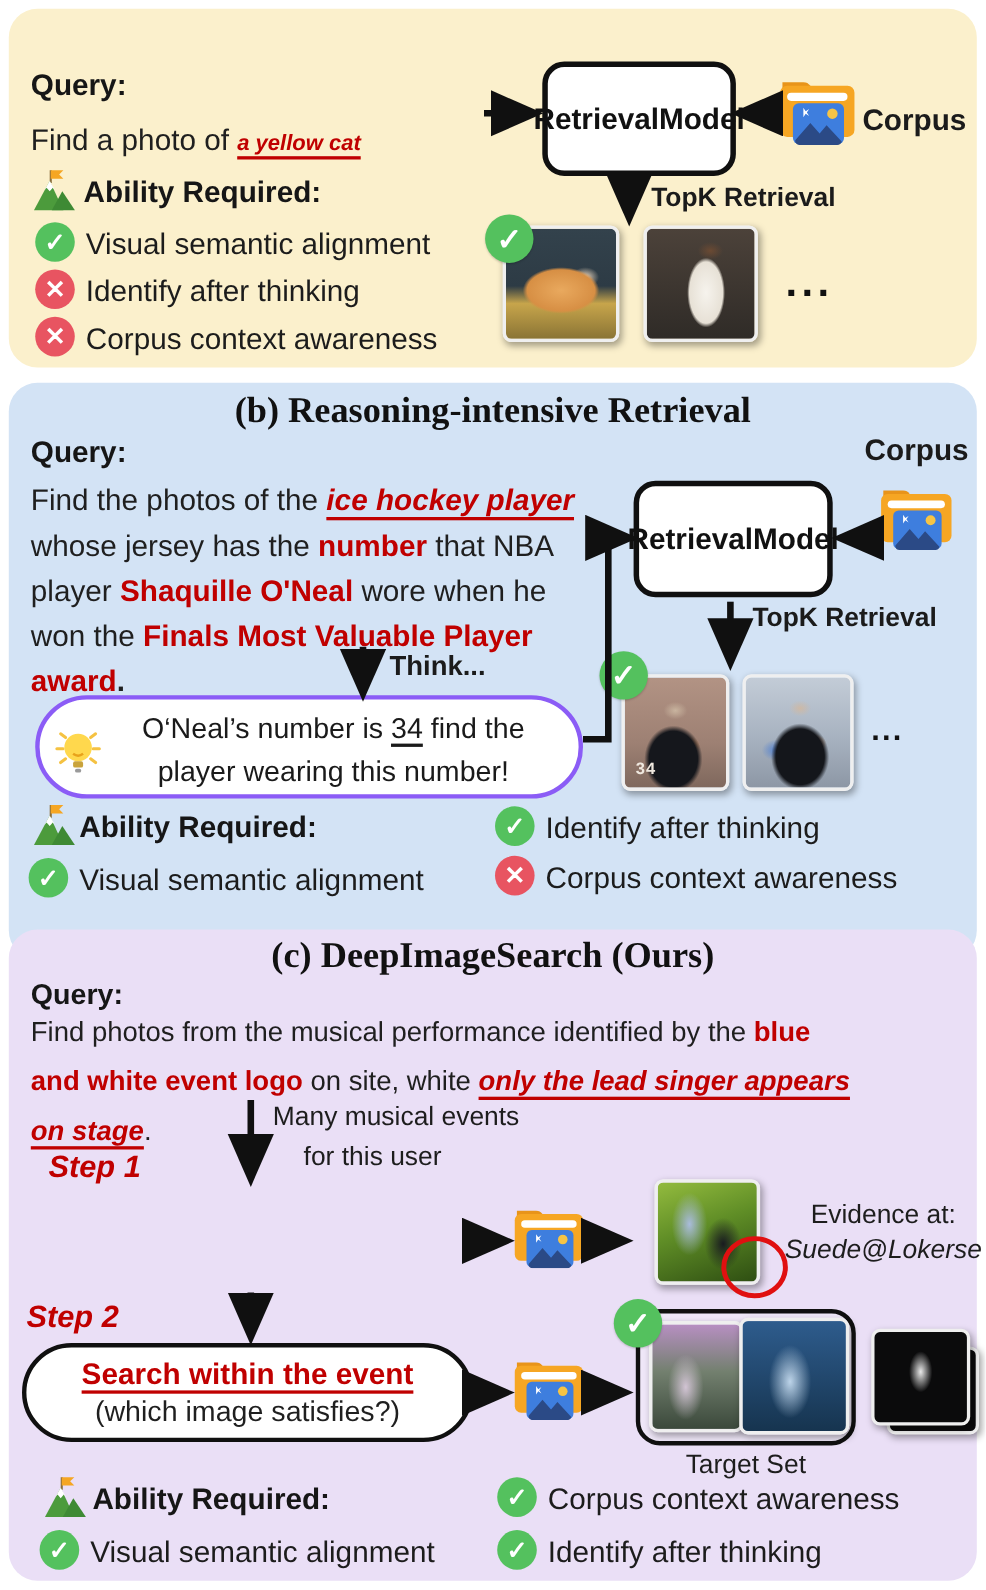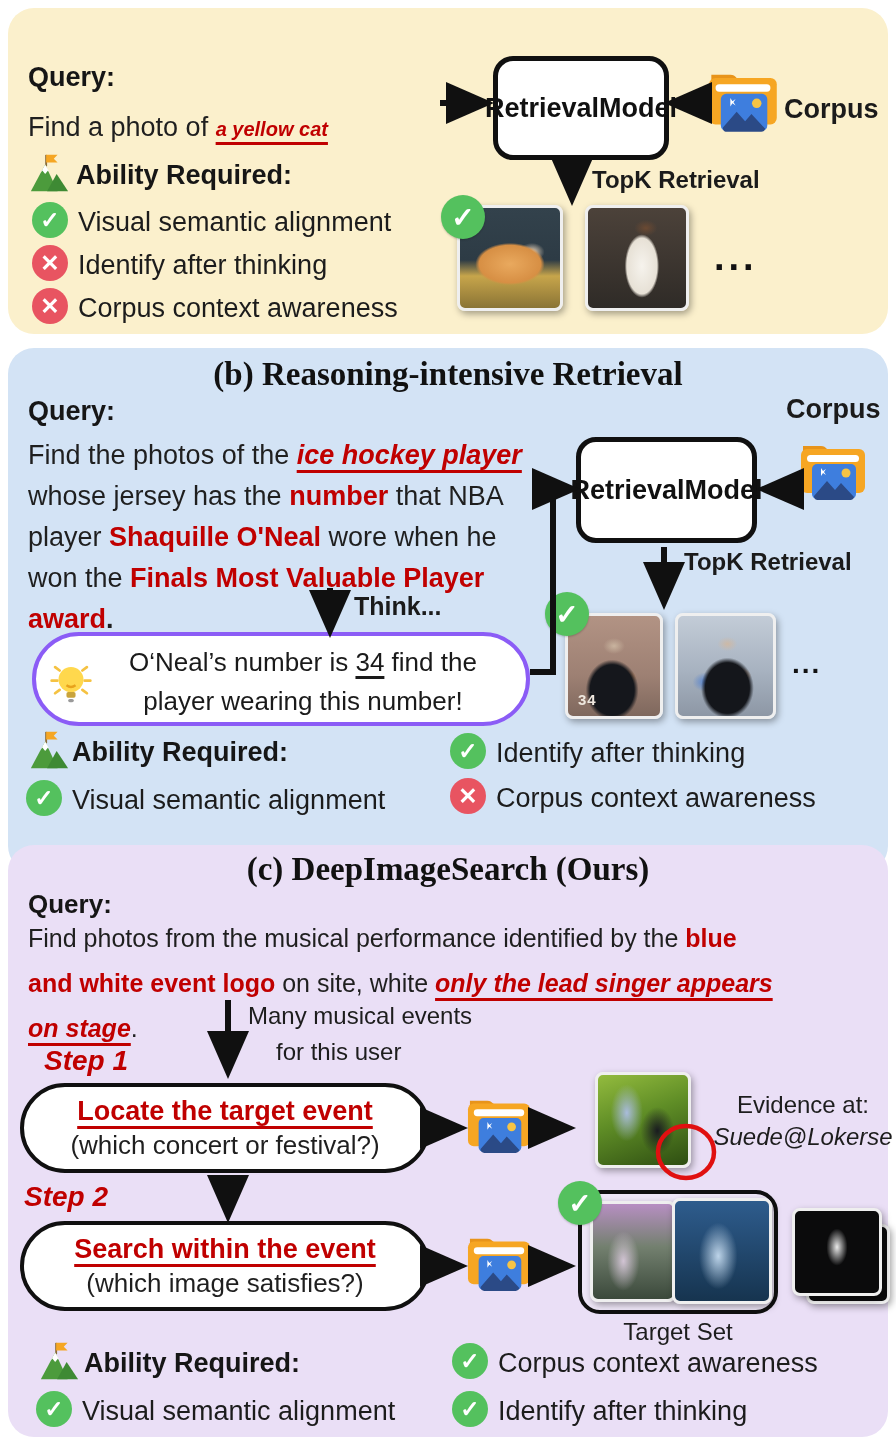--- a/index.html
+++ b/index.html
@@ -239,24 +239,20 @@
     <div class="abs qlabel" style="left:20px; top:44px; font-size:26px;">Query:</div>
 
     <div class="abs body-25" style="left:20px; top:79px;"><span>Find photos from the musical performance identified by the </span><span class="red">blue</span></div>
     <div class="abs body-25" style="left:20px; top:124px;"><span class="red">and white event logo</span><span> on site, white </span><span class="em-red">only the lead singer appears</span></div>
     <div class="abs body-25" style="left:20px; top:169px;"><span class="em-red">on stage</span><span>.</span></div>
 
     <div class="abs note24" style="left:240px; top:157px;">Many musical events</div>
     <div class="abs note24" style="left:240px; top:193px;margin-left:28px;">for this user</div>
 
     <div class="abs step" style="left:16px; top:200px;margin-left:20px;">Step 1</div>
-    <div class="abs pill" style="left:12px; top:238px; width:410px; height:90px;">
-      <div class="l1">Locate the target event</div>
-      <div class="l2">(which concert or festival?)</div>
-    </div>
 
     <svg class="abs" style="left:456px; top:244px;" width="70" height="64" viewBox="0 0 72 66">
       <path d="M6 12 h18 c3 0 4 1 6 3 l3 3 H6 z" fill="#E8941A"></path>
       <rect x="4" y="15" width="64" height="44" rx="6" fill="#F6A623"></rect>
       <rect x="10" y="21" width="52" height="7" rx="3.5" fill="#ffffff"></rect>
       <rect x="15" y="30" width="44" height="35" rx="5" fill="#3E7EDE"></rect>
       <path d="M17 62 l13 -15 8 9 6 -7 13 14 a4 4 0 0 1 -4 3 h-32 a4 4 0 0 1 -4 -3 z" fill="#2B4A86"></path>
       <circle cx="49" cy="39" r="4.5" fill="#F6C445"></circle>
       <path d="M24 34 l2 3 3 -2 -2 3 2 3 -3 -2 -2 3 0 -4 z" fill="#ffffff"></path>
     </svg>

